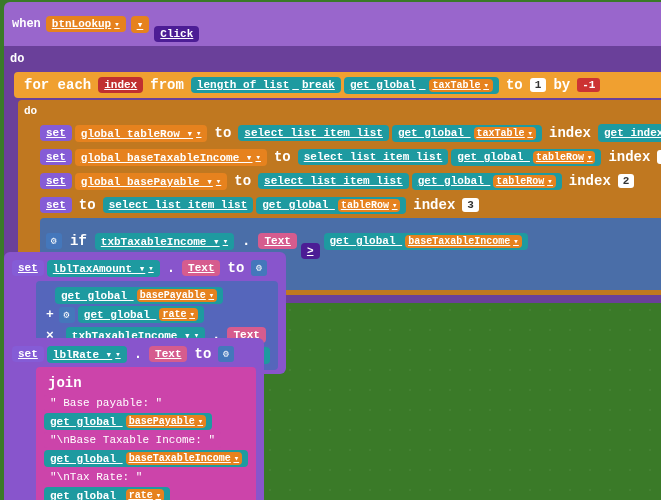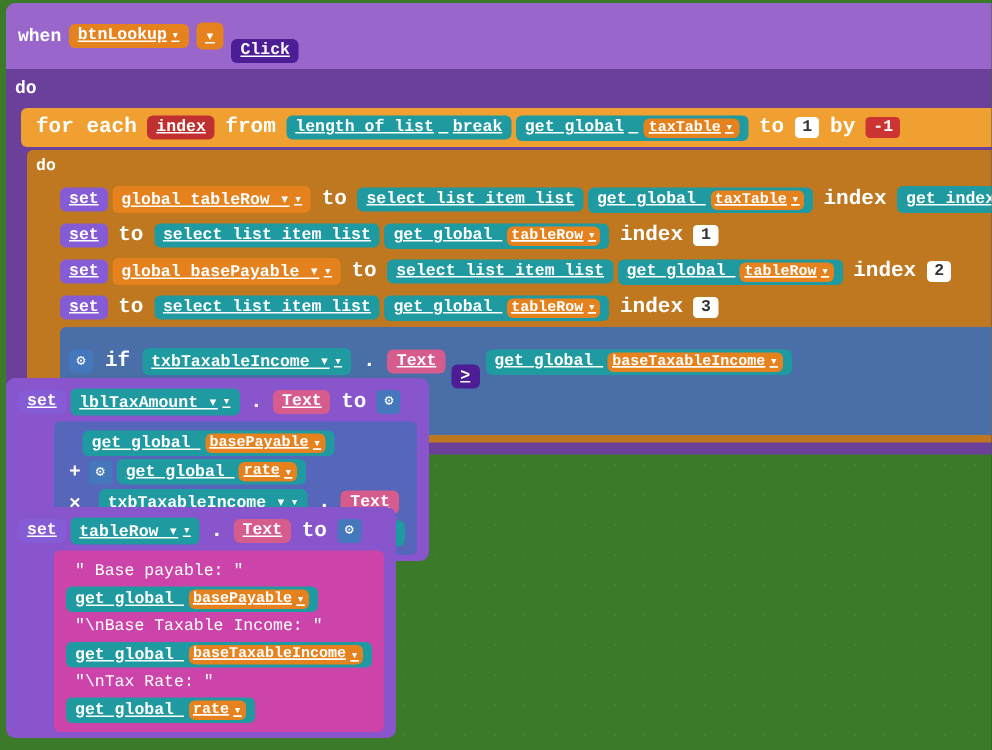--- a/index.html
+++ b/index.html
@@ -249,20 +249,21 @@
           <span class="pill pill-orange dd-arrow">global tableRow ▾</span>
           <span class="block-label">to</span>
           <span class="pill pill-teal">select list item&nbsp;list</span>
           <span class="pill pill-teal">get global&nbsp;<span class="pill pill-orange dd-arrow" style="font-size:10px;padding:1px 3px;">taxTable</span></span>
           <span class="block-label">index</span>
           <span class="pill pill-teal">get index <span class="pill pill-orange dd-arrow" style="font-size:10px;padding:1px 3px;">▾</span></span>
         </div>
 
         <div class="set-row indent-1">
           <span class="pill pill-purple">set</span>
+          <span class="pill pill-orange dd-arrow">global baseTaxableIncome ▾</span>
           <span class="block-label">to</span>
           <span class="pill pill-teal">select list item&nbsp;list</span>
           <span class="pill pill-teal">get global&nbsp;<span class="pill pill-orange dd-arrow" style="font-size:10px;padding:1px 3px;">tableRow</span></span>
           <span class="block-label">index</span>
           <span class="val-box">1</span>
         </div>
 
         <div class="set-row indent-1">
           <span class="pill pill-purple">set</span>
           <span class="pill pill-orange dd-arrow">global basePayable ▾</span>
@@ -333,29 +334,32 @@
         <span class="op-symbol">-</span>
         <span style="width:4px;"></span>
         <span class="pill pill-teal">get global&nbsp;<span class="pill pill-orange dd-arrow" style="font-size:10px;padding:1px 3px;">baseTaxableIncome</span></span>
       </div>
     </div>
   </div>
 
   <div class="bottom-set-2">
     <div class="row">
       <span class="pill pill-purple">set</span>
-      <span class="pill pill-teal dd-arrow">tableRow ▾</span>
+      <span class="pill pill-teal dd-arrow">lblRate ▾</span>
       <span class="block-label">.</span>
       <span class="pill pill-pink">Text</span>
       <span class="block-label">to</span>
       <span class="gear-icon">⚙</span>
     </div>
 
     <div style="background:#cc44aa; border-radius:4px; padding:4px 8px; margin-top:3px; margin-left:24px;">
       <div class="row">
+        <span class="block-label">join</span>
+      </div>
+      <div class="row">
         <span class="str-val">" Base payable: "</span>
       </div>
       <div class="row">
         <span class="pill pill-teal">get global&nbsp;<span class="pill pill-orange dd-arrow" style="font-size:10px;padding:1px 3px;">basePayable</span></span>
       </div>
       <div class="row">
         <span class="str-val">"\nBase Taxable Income: "</span>
       </div>
       <div class="row">
         <span class="pill pill-teal">get global&nbsp;<span class="pill pill-orange dd-arrow" style="font-size:10px;padding:1px 3px;">baseTaxableIncome</span></span>

